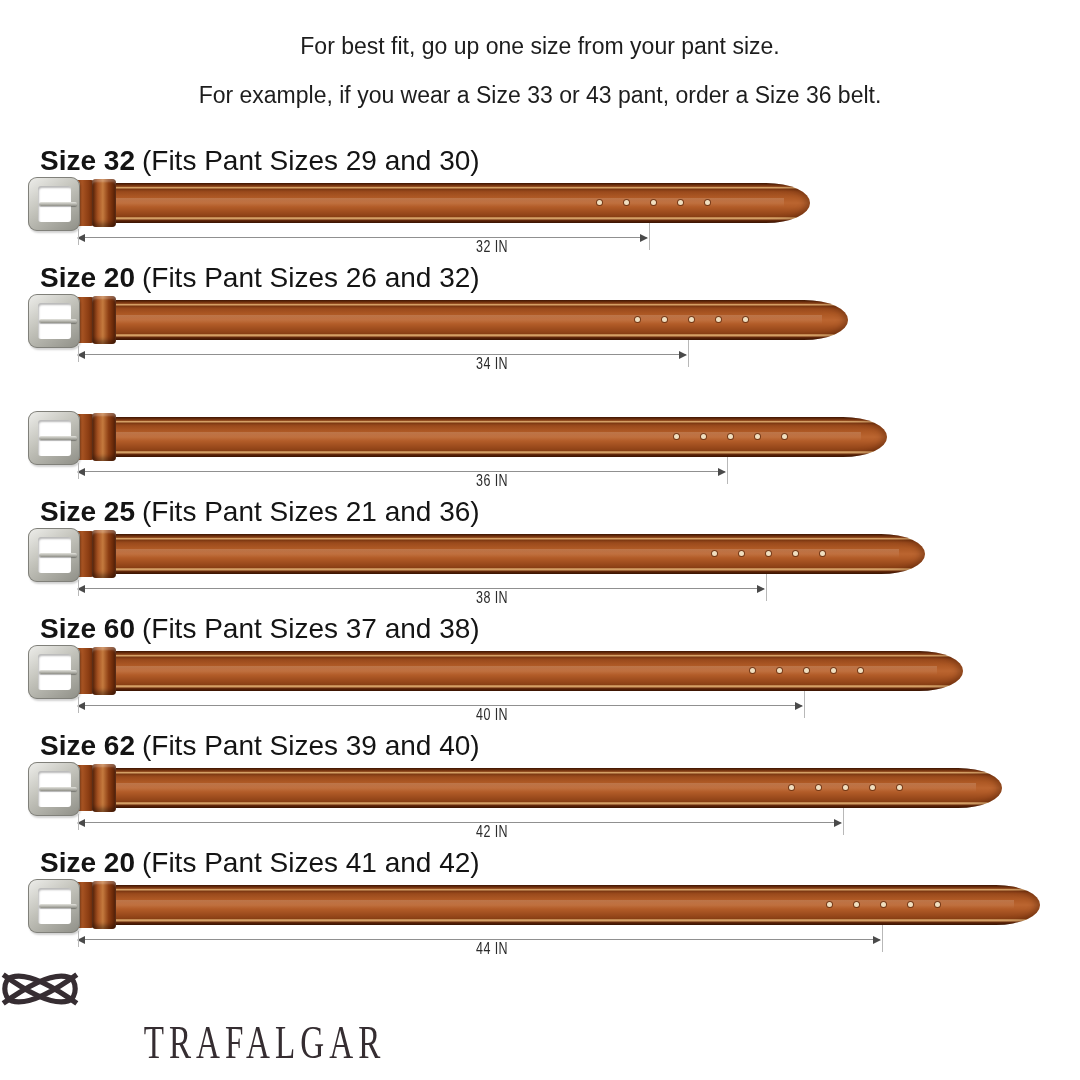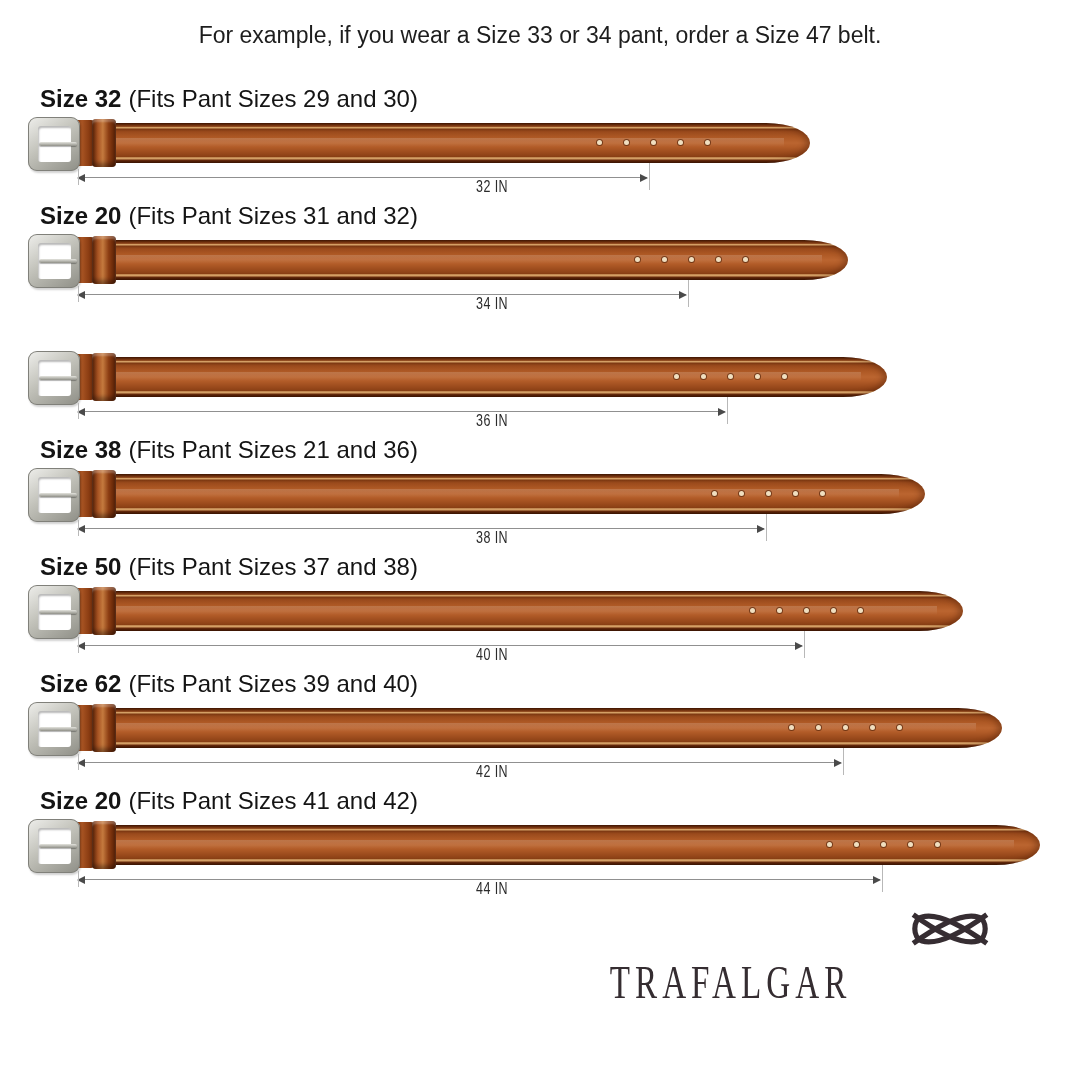--- a/index.html
+++ b/index.html
@@ -8,21 +8,21 @@
     font-family:"Liberation Sans",sans-serif;color:#1c1c1c;position:relative;
   }
   
   .instructions{text-align:center;}
   .instr-line1{margin:33px 0 0;font-size:23px;color:#1d1d1d;}
   .instr-line2{margin:22px 0 0;font-size:23px;color:#1d1d1d;}
 
   
   .chart{margin-top:36px;}
   .belt-row{position:relative;height:117px;}
-  .row-heading{position:absolute;left:40px;top:0;margin:0;font-size:24px;
+  .row-heading{position:absolute;left:40px;top:0;margin:0;font-size:28px;
     font-weight:700;color:#141414;white-space:nowrap;}
   .row-heading .fits{font-weight:400;margin-left:7px;}
 
   .belt{position:absolute;inset:0;}
   .strap{
     position:absolute;top:38px;height:40px;
     border-radius:0 46px 46px 0 / 0 21px 21px 0;
     background:linear-gradient(180deg,
       #3f1703 0%, #5d2609 3%, #7c3812 6%, #8a4015 8.5%,
       #d9a468 10%, #d9a468 12.5%,
@@ -63,31 +63,32 @@
   .dim-line::after{content:"";position:absolute;right:-1px;top:-4px;width:0;height:0;
     border:4px solid transparent;border-left:8px solid #4a4a4a;border-right:0;}
   .tick{position:absolute;width:1px;background:#b8b8b8;}
   .tick-l{top:84px;height:16px;}
   .tick-r{top:78px;height:27px;}
   .dim-label{position:absolute;top:93px;left:492px;
     transform:translateX(-50%) scaleX(.78);transform-origin:center top;
     font-size:16px;color:#2b2b2b;letter-spacing:.5px;white-space:nowrap;}
 
   
-  .brand-footer{width:990px;text-align:right;margin-top:4px;}
+  .brand-footer{width:990px;text-align:left;margin-top:4px;}
   .bowtie{width:80px;height:42px;display:inline-block;}
   .brand-name{display:block;margin-top:6px;font-family:"Liberation Serif",serif;
     font-size:46px;line-height:1;color:#352d31;letter-spacing:7px;text-indent:7px;
     transform:scaleX(.72);transform-origin:center top;}
 </style>
 </head>
 <body>
 
 <header class="instructions">
-  <p class="instr-line2">For example, if you wear a Size 33 or 34 pant, order a Size 47 belt.</p>
+  <p class="instr-line1">For best fit, go up one size from your pant size.</p>
+  <p class="instr-line2">For example, if you wear a Size 33 or 43 pant, order a Size 36 belt.</p>
 </header>
 
 <main class="chart">
     <section class="belt-row">
       <h3 class="row-heading"><strong class="size">Size 32</strong><span class="fits">(Fits Pant Sizes 29 and 30)</span></h3>
       <div class="belt">
         <div class="strap" style="left: 56px; width: 754px;"></div>
         <div class="hole" style="left: 597px;"></div>
         <div class="hole" style="left: 624px;"></div>
         <div class="hole" style="left: 651px;"></div>
@@ -101,21 +102,21 @@
         </div>
       </div>
       <div class="dim">
         <div class="dim-line" style="left: 78px; width: 569px;"></div>
         <div class="tick tick-l" style="left: 78px;"></div>
         <div class="tick tick-r" style="left: 649px;"></div>
         <span class="dim-label">32 IN</span>
       </div>
     </section>
     <section class="belt-row">
-      <h3 class="row-heading"><strong class="size">Size 20</strong><span class="fits">(Fits Pant Sizes 31 and 32)</span></h3>
+      <h3 class="row-heading"><strong class="size">Size 20</strong><span class="fits">(Fits Pant Sizes 26 and 32)</span></h3>
       <div class="belt">
         <div class="strap" style="left: 56px; width: 792px;"></div>
         <div class="hole" style="left: 635px;"></div>
         <div class="hole" style="left: 662px;"></div>
         <div class="hole" style="left: 689px;"></div>
         <div class="hole" style="left: 716px;"></div>
         <div class="hole" style="left: 743px;"></div>
         <div class="fold"></div>
         <div class="keeper"></div>
         <div class="buckle">
@@ -146,21 +147,21 @@
         </div>
       </div>
       <div class="dim">
         <div class="dim-line" style="left: 78px; width: 647px;"></div>
         <div class="tick tick-l" style="left: 78px;"></div>
         <div class="tick tick-r" style="left: 727px;"></div>
         <span class="dim-label">36 IN</span>
       </div>
     </section>
     <section class="belt-row">
-      <h3 class="row-heading"><strong class="size">Size 38</strong><span class="fits">(Fits Pant Sizes 21 and 36)</span></h3>
+      <h3 class="row-heading"><strong class="size">Size 25</strong><span class="fits">(Fits Pant Sizes 21 and 36)</span></h3>
       <div class="belt">
         <div class="strap" style="left: 56px; width: 869px;"></div>
         <div class="hole" style="left: 712px;"></div>
         <div class="hole" style="left: 739px;"></div>
         <div class="hole" style="left: 766px;"></div>
         <div class="hole" style="left: 793px;"></div>
         <div class="hole" style="left: 820px;"></div>
         <div class="fold"></div>
         <div class="keeper"></div>
         <div class="buckle">
@@ -169,21 +170,21 @@
         </div>
       </div>
       <div class="dim">
         <div class="dim-line" style="left: 78px; width: 686px;"></div>
         <div class="tick tick-l" style="left: 78px;"></div>
         <div class="tick tick-r" style="left: 766px;"></div>
         <span class="dim-label">38 IN</span>
       </div>
     </section>
     <section class="belt-row">
-      <h3 class="row-heading"><strong class="size">Size 50</strong><span class="fits">(Fits Pant Sizes 37 and 38)</span></h3>
+      <h3 class="row-heading"><strong class="size">Size 60</strong><span class="fits">(Fits Pant Sizes 37 and 38)</span></h3>
       <div class="belt">
         <div class="strap" style="left: 56px; width: 907px;"></div>
         <div class="hole" style="left: 750px;"></div>
         <div class="hole" style="left: 777px;"></div>
         <div class="hole" style="left: 804px;"></div>
         <div class="hole" style="left: 831px;"></div>
         <div class="hole" style="left: 858px;"></div>
         <div class="fold"></div>
         <div class="keeper"></div>
         <div class="buckle">

